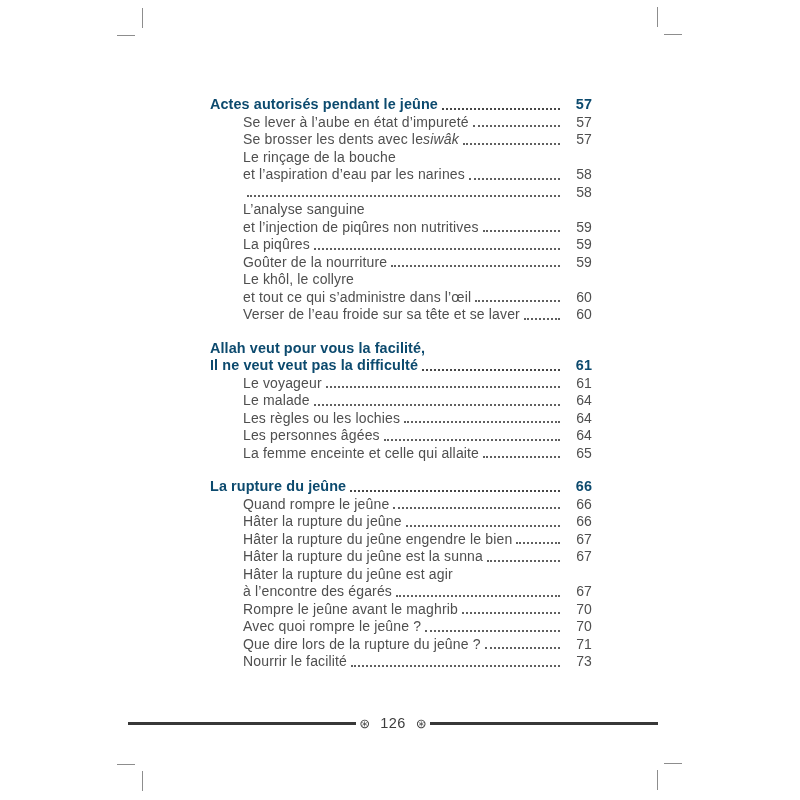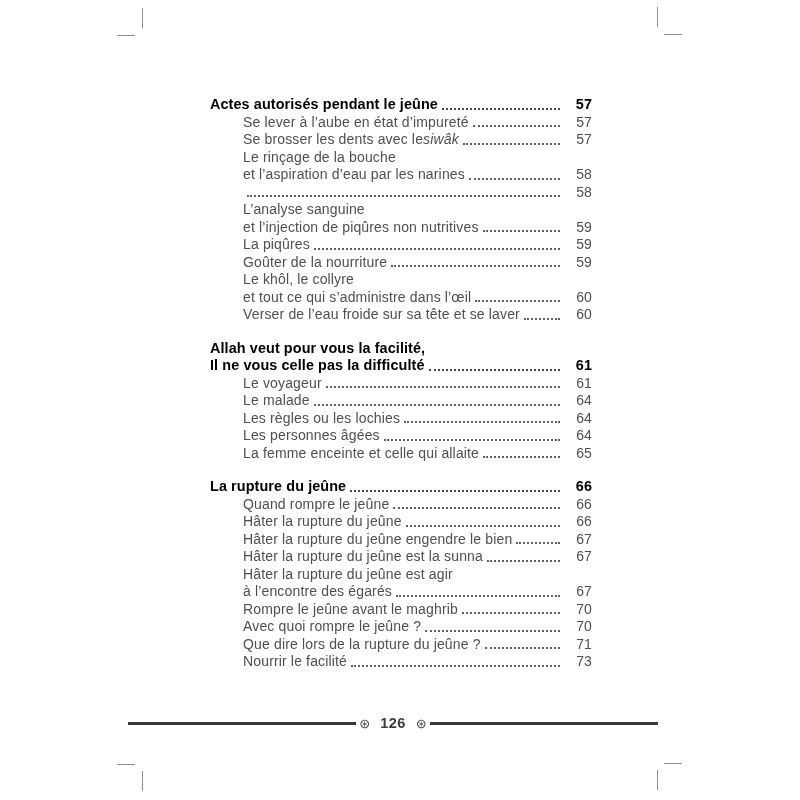--- a/index.html
+++ b/index.html
@@ -17,21 +17,21 @@
   .toc { position: absolute; left: 210px; top: 96px; width: 382px; }
   .toc-section { margin-bottom: 16px; }
   .toc-row {
     display: flex; align-items: baseline;
     line-height: 17.5px; height: 17.5px;
     font-size: 14px; color: #4f4f4f; letter-spacing: 0.15px;
     white-space: nowrap;
   }
   .toc-row.item { padding-left: 33px; }
   .toc-row.heading {
-    font-weight: bold; font-size: 14.4px; color: #000000;
+    font-weight: bold; font-size: 14.4px; color: #0c4a6e;
     letter-spacing: 0.1px;
   }
   .label-italic { }
   .leader {
     flex: 1; min-width: 12px;
     border-bottom: 2px dotted #606060;
     margin: 0 3px 4px 4px;
     align-self: flex-end;
   }
   .toc-row.heading .leader { border-bottom-color: #474747; }
@@ -40,21 +40,21 @@
   
   .footer {
     position: absolute; left: 128px; right: 142px; top: 712px; height: 22px;
     display: flex; align-items: center;
     font-size: 14.5px; color: #3d3d3d;
   }
   .footer .rule { flex: 1; height: 3px; background: #383838; }
   .footer .ornament {
     margin: 0 3px; font-size: 13px; line-height: 1; color: #3d3d3d;
   }
-  .footer .pageno { margin: 12px 7px; letter-spacing: 0.5px; font-weight: bold; }
+  .footer .pageno { margin: 12px 7px; letter-spacing: 0.5px; }
 </style>
 </head>
 <body>
 
 <div class="page">
 
   <div class="mark" style="left:142px; top:8px;   width:1px;  height:20px;"></div>
   <div class="mark" style="left:117px; top:35px;  width:18px; height:1px;"></div>
   <div class="mark" style="left:657px; top:7px;   width:1px;  height:20px;"></div>
   <div class="mark" style="left:664px; top:34px;  width:18px; height:1px;"></div>
@@ -123,21 +123,21 @@
           <span class="label">Verser de l’eau froide sur sa tête et se laver</span>
           <span class="leader"></span>
           <span class="pagenum">60</span>
         </div>
       </div>
       <div class="toc-section">
         <div class="toc-row heading">
           <span class="label">Allah veut pour vous la facilité,</span>
         </div>
         <div class="toc-row heading">
-          <span class="label">Il ne vous celle pas la difficulté</span>
+          <span class="label">Il ne veut veut pas la difficulté</span>
           <span class="leader"></span>
           <span class="pagenum">61</span>
         </div>
         <div class="toc-row item">
           <span class="label">Le voyageur</span>
           <span class="leader"></span>
           <span class="pagenum">61</span>
         </div>
         <div class="toc-row item">
           <span class="label">Le malade</span>

